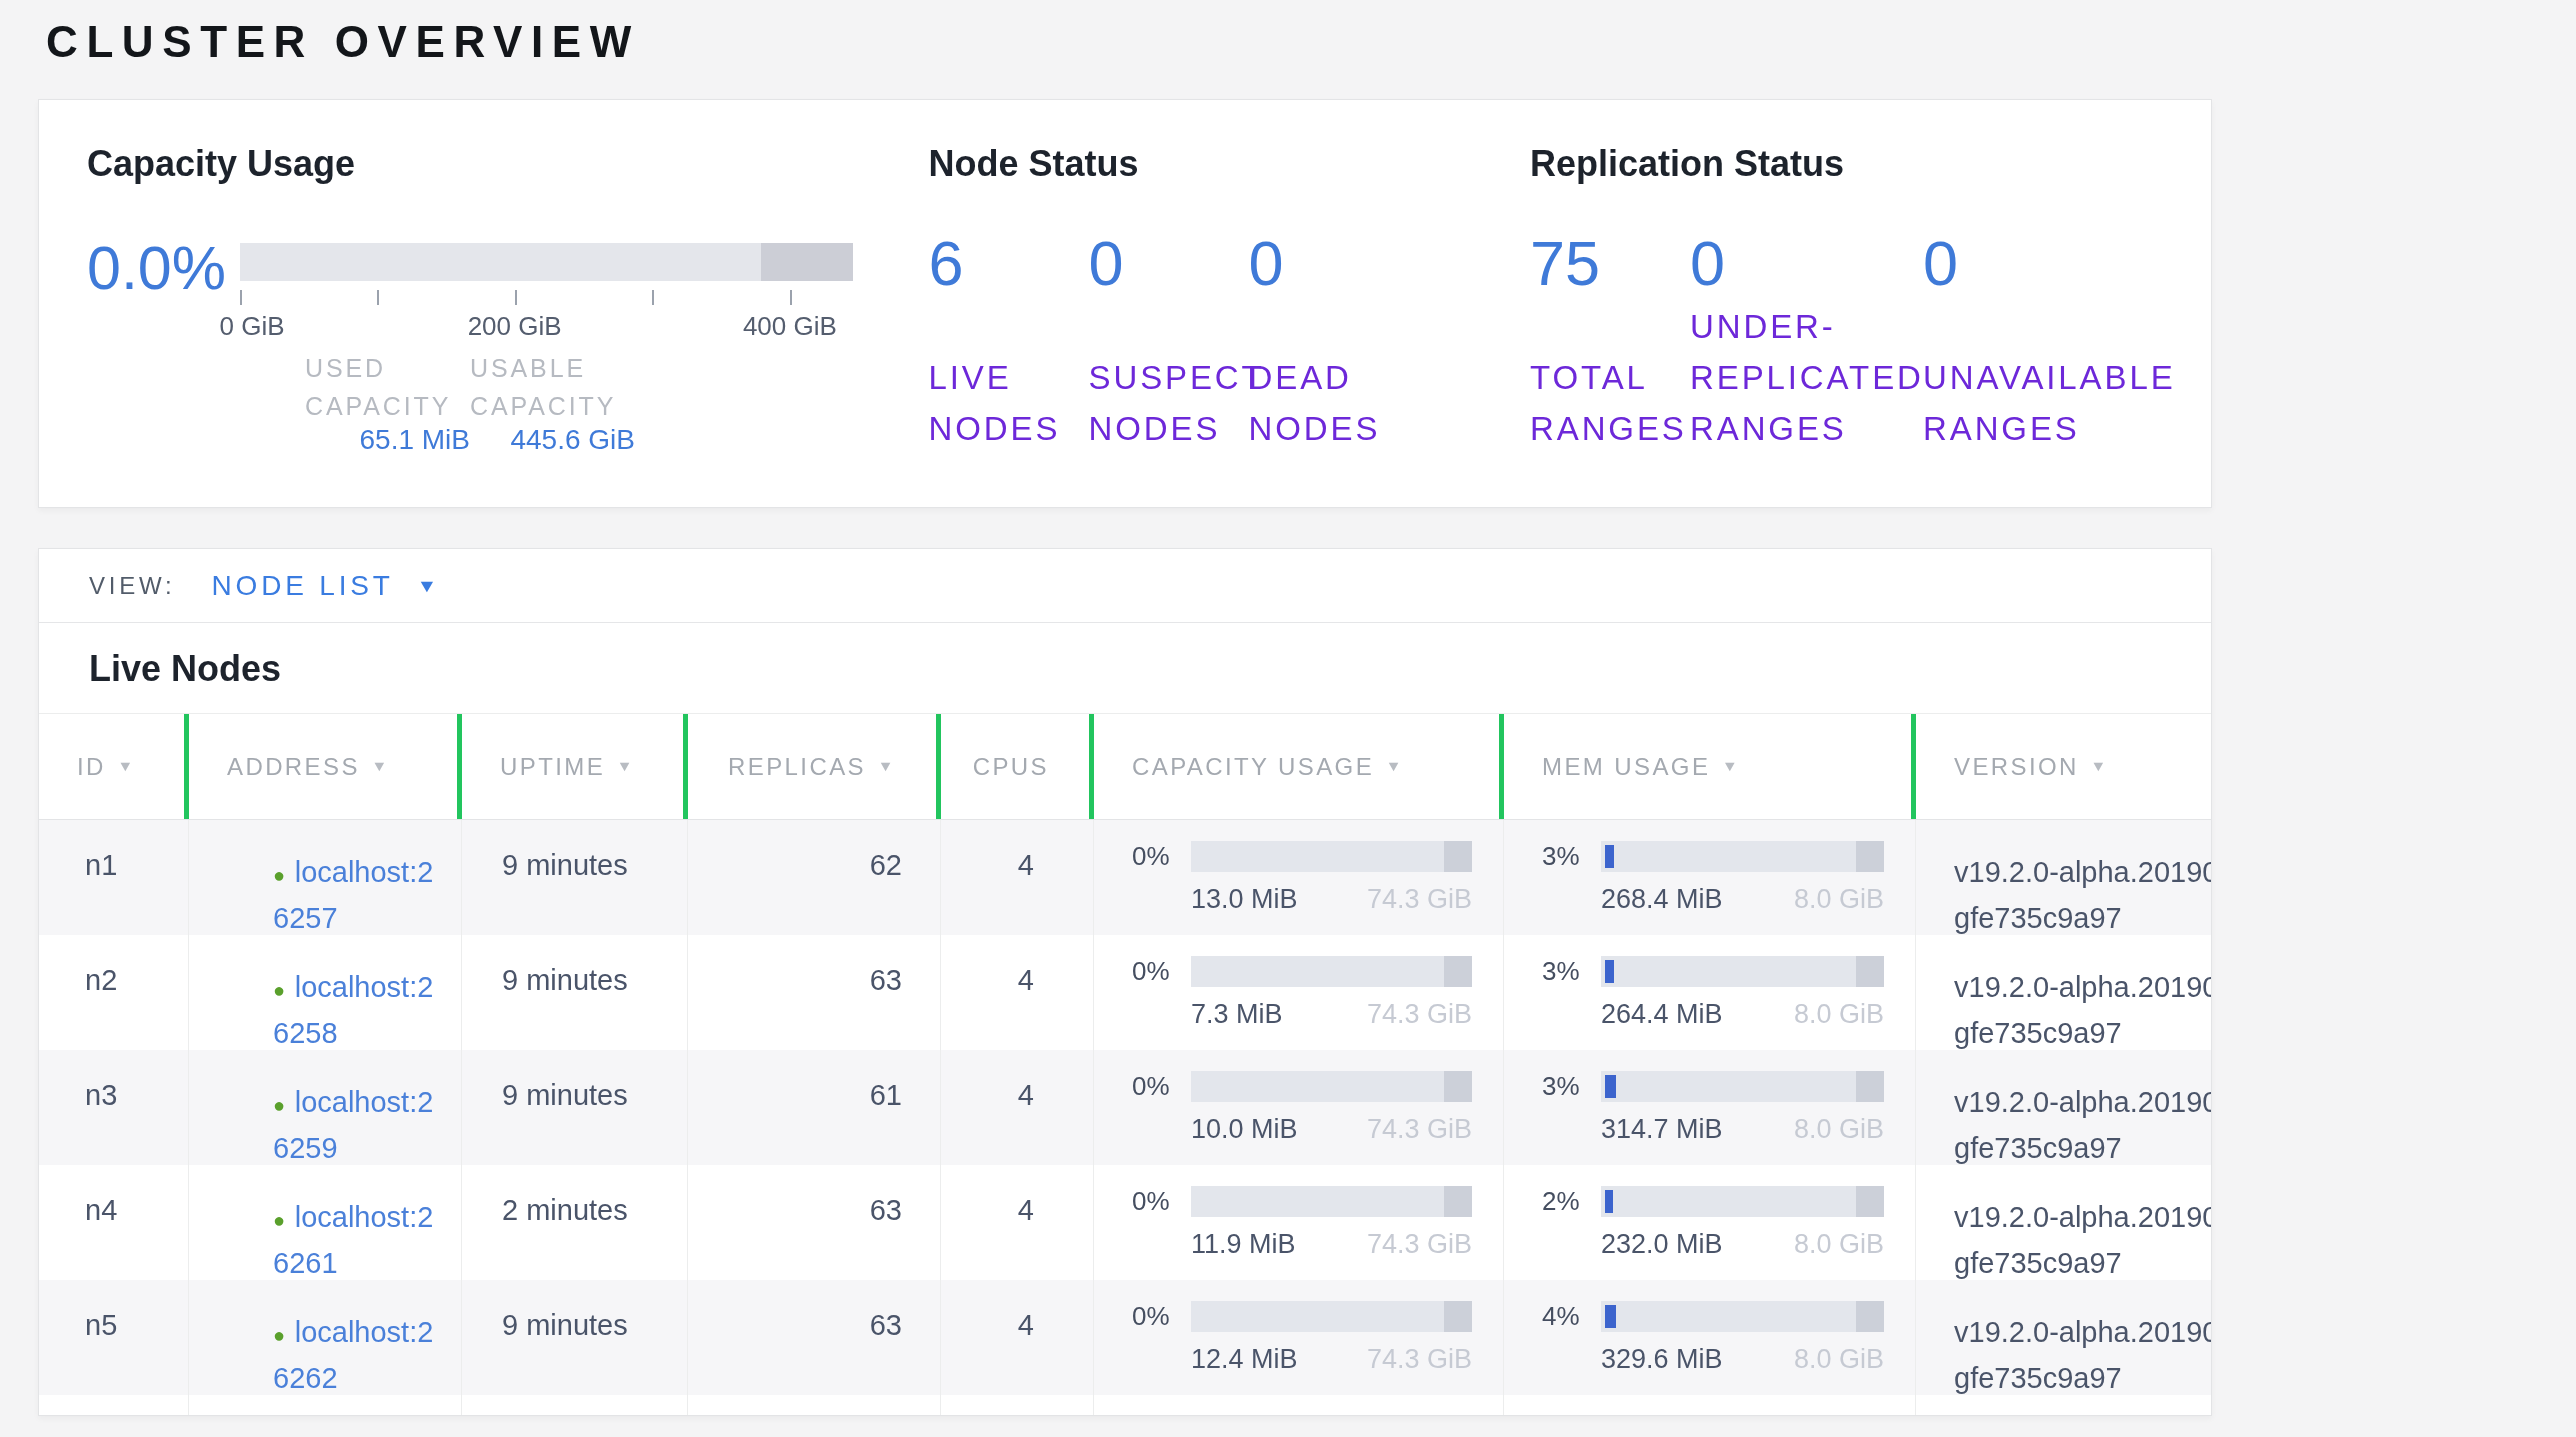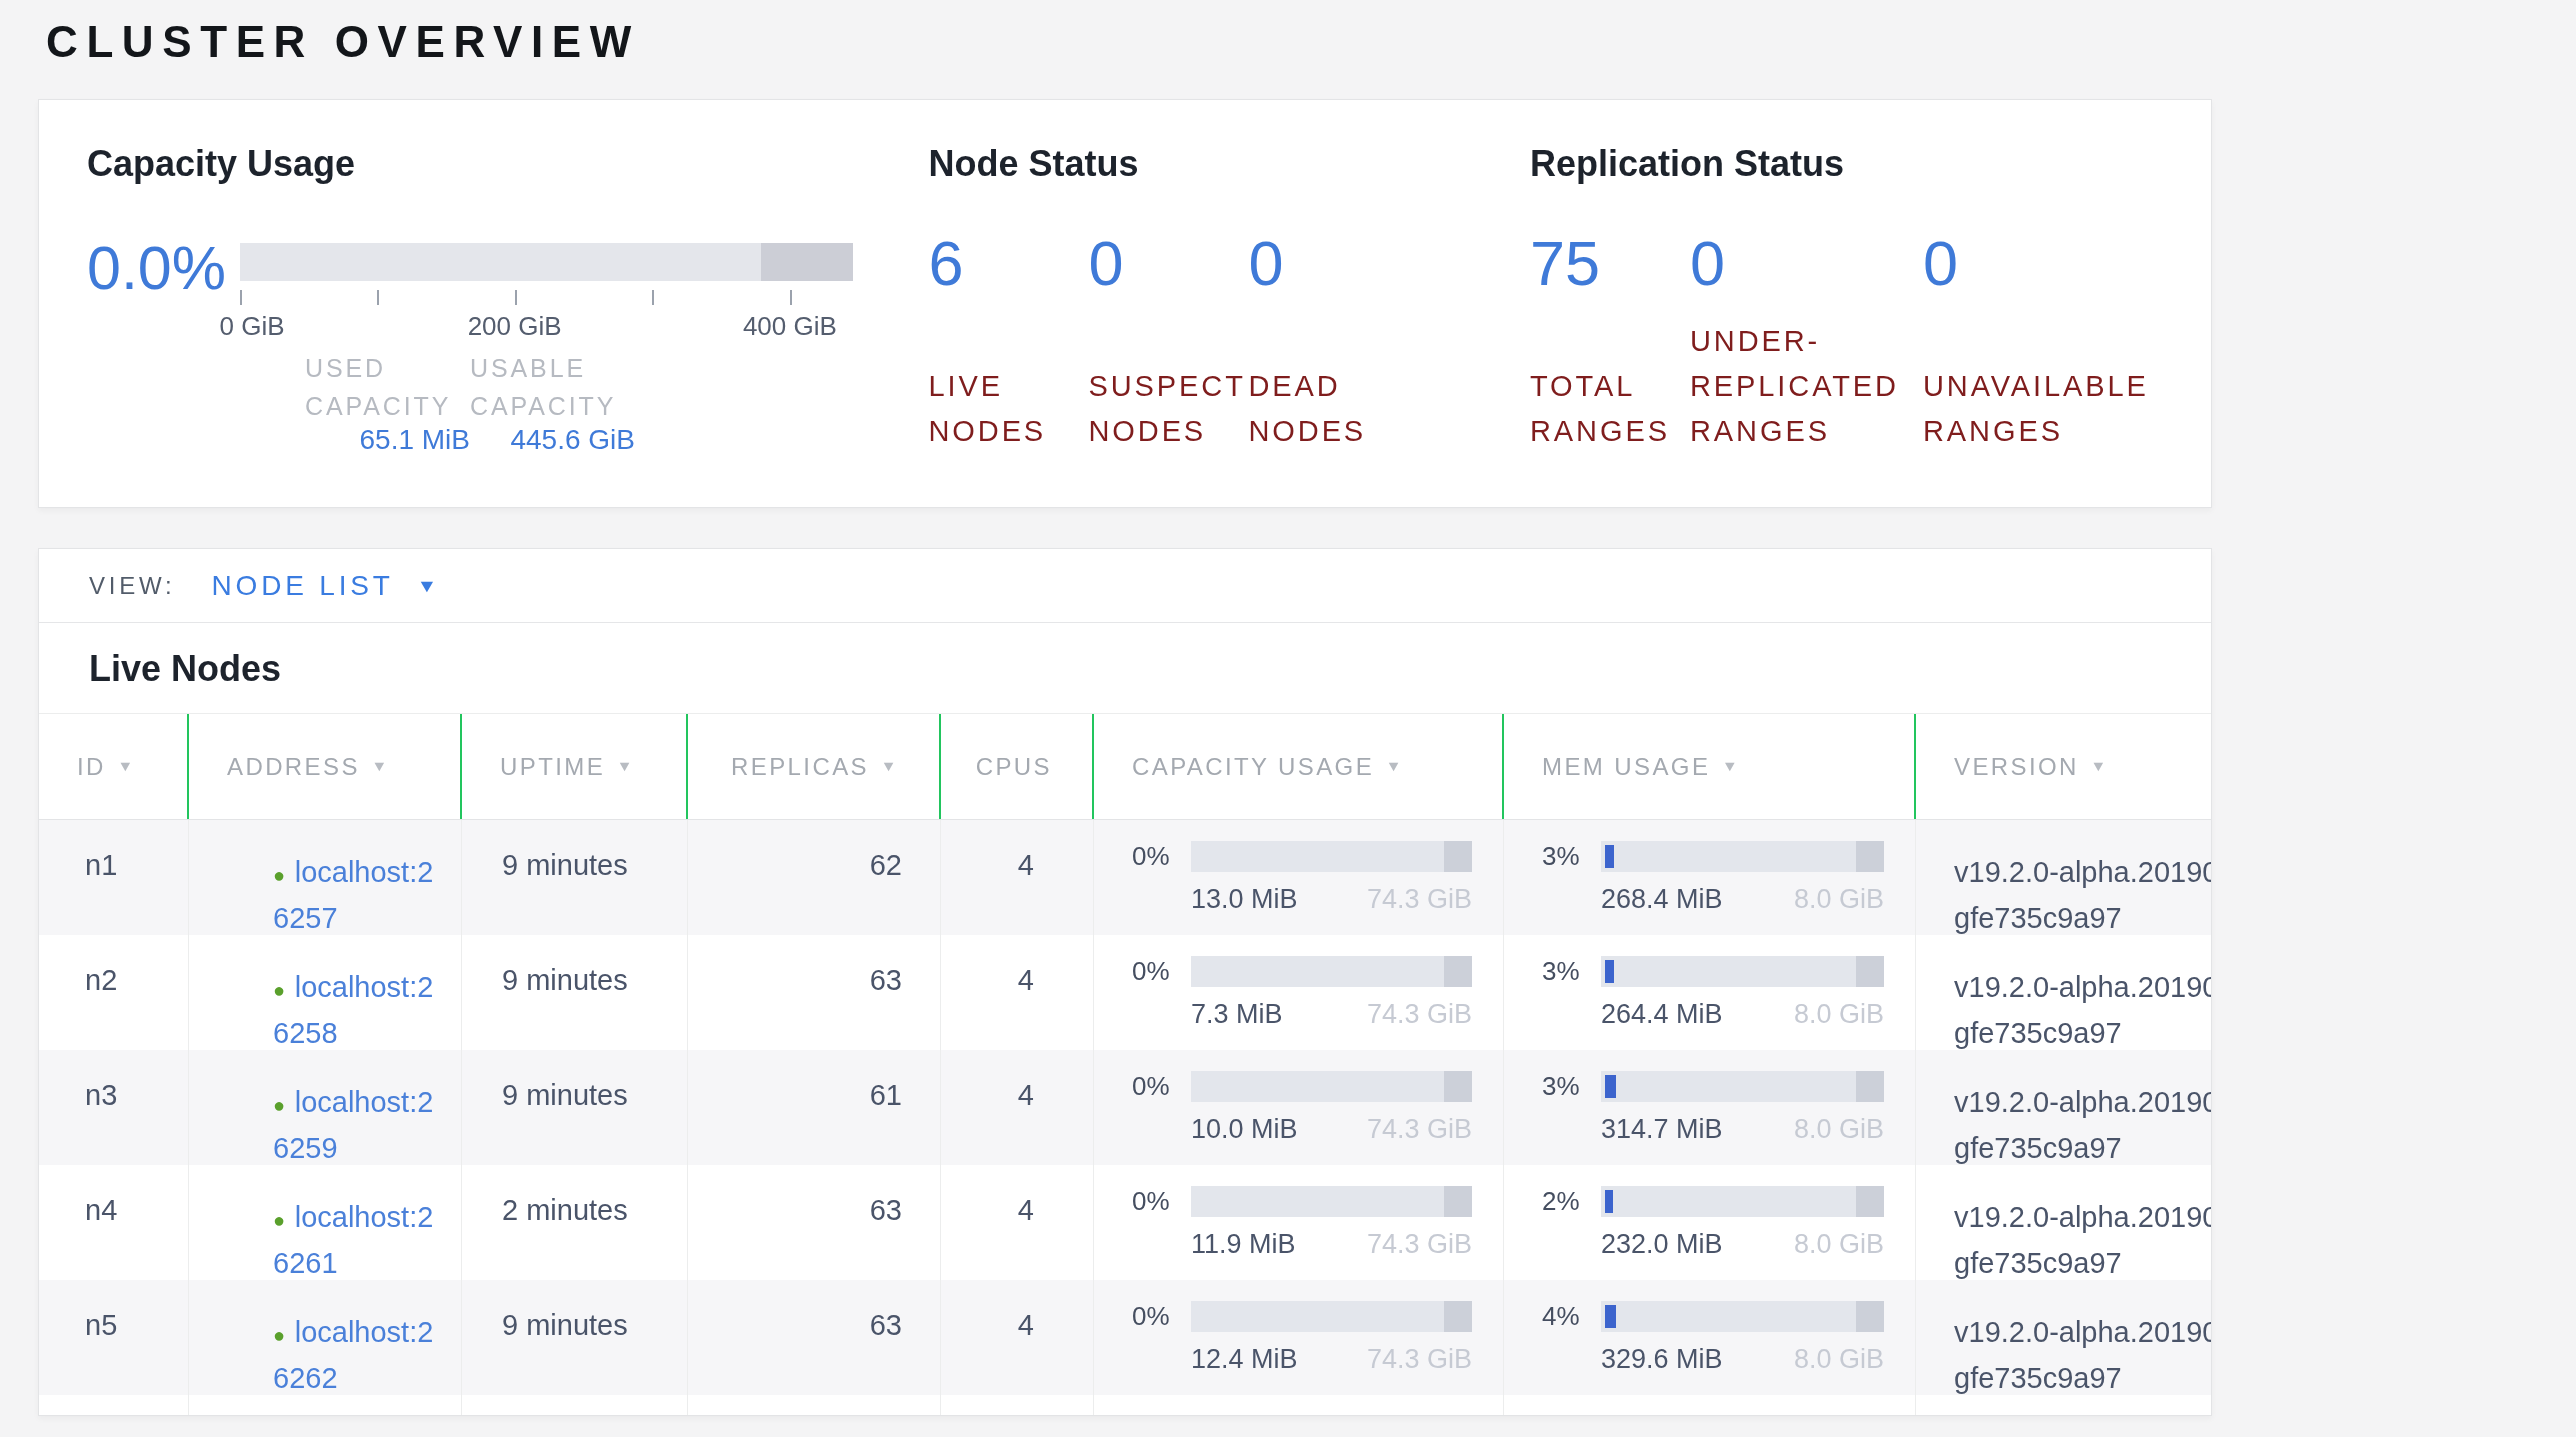--- a/index.html
+++ b/index.html
@@ -30,21 +30,21 @@
   .section { display:flex; flex-direction:column; }
   .section.capacity { width:1073px; }
   .section.nodes { width:767px; }
   .section.replication { flex:1; }
   .section-title { font-size:36px; font-weight:700; color:#1d232c; height:91px; }
 
   .stats-row { display:flex; height:222px; }
   .stat { display:flex; flex-direction:column; height:222px; }
   .stat .num { font-size:63px; color:#3f7ad8; font-weight:500; line-height:1; }
   .stat .lbl {
-    margin-top:auto; font-size:29px; letter-spacing:2.9px; color:#7f1d1d; line-height:1.55;
+    margin-top:auto; font-size:33px; letter-spacing:2.9px; color:#6d28d9; line-height:1.55;
   }
   .nodes .stat { width:160px; }
   .repl-stat-0 { width:160px; } .repl-stat-1 { width:233px; } .repl-stat-2 { flex:1; }
   .nodes .stat .lbl { width:144px; }
   .repl-stat-0 .lbl { width:144px; }
   .repl-stat-1 .lbl { width:196px; }
   .repl-stat-2 .lbl { width:240px; }
 
   
   .cap-body { display:flex; flex-direction:column; height:222px; }
@@ -77,21 +77,21 @@
   .view-value { font-size:28px; letter-spacing:3.8px; color:#3a7ce0; }
   .view-caret { font-size:21px; color:#3a7ce0; margin-left:23px; transform:scaleY(0.85); }
 
   .list-title { font-size:36px; font-weight:700; color:#1d232c; padding:25px 0 23px 50px; }
 
   
   .grid { display:grid; grid-template-columns:150px 273px 226px 253px 153px 410px 412px 510px 1fr; }
   .hrow { height:107px; border-top:1px solid #eceded; border-bottom:1px solid #e3e4e6; }
   .hcell {
     display:flex; align-items:center; padding-left:38px;
-    font-size:24px; letter-spacing:2.4px; color:#a4a9b0; border-right:2px solid #22c55e;
+    font-size:24px; letter-spacing:2.4px; color:#a4a9b0; border-right:5px solid #22c55e;
     white-space:nowrap;
   }
   .hcell:last-child { border-right:none; }
   .hcell.right { justify-content:flex-end; padding-right:40px; padding-left:0; }
   .hcell.logs { padding-left:19px; }
   .sort-arrow { font-size:16.3px; color:#b8bcc2; margin-left:11.5px; transform:scaleY(0.9); }
 
   .row { height:115px; border-bottom:1px solid #e9eaec; }
   .row.odd > div { background:#f6f6f8; }
   .row.even > div { background:#ffffff; }

